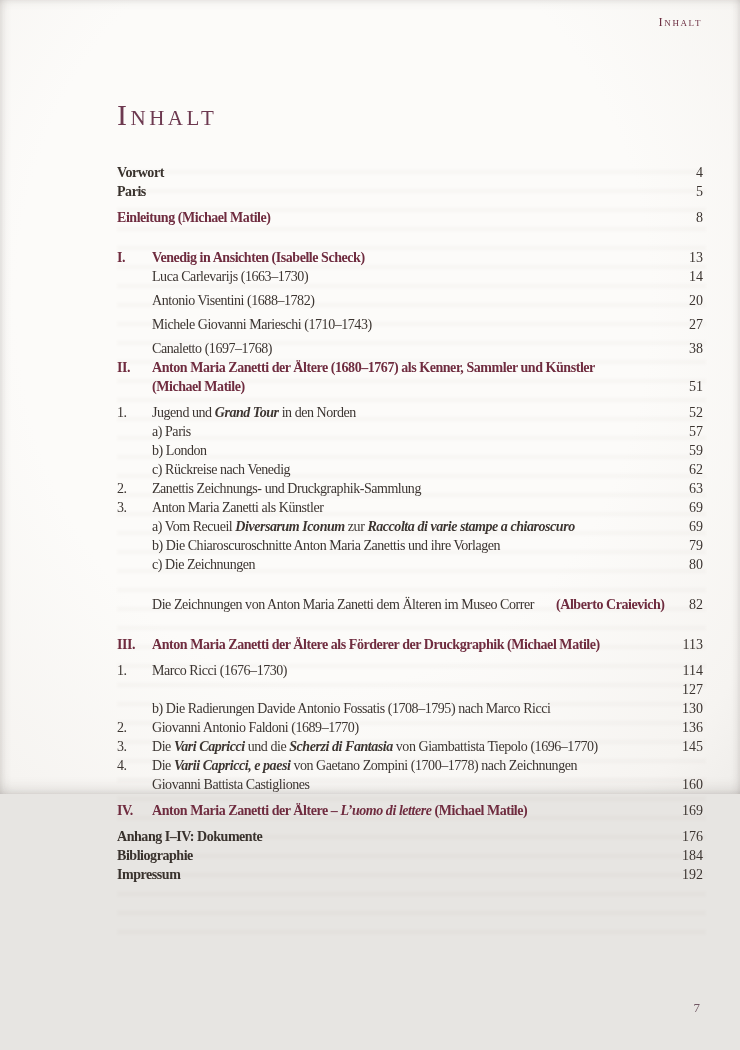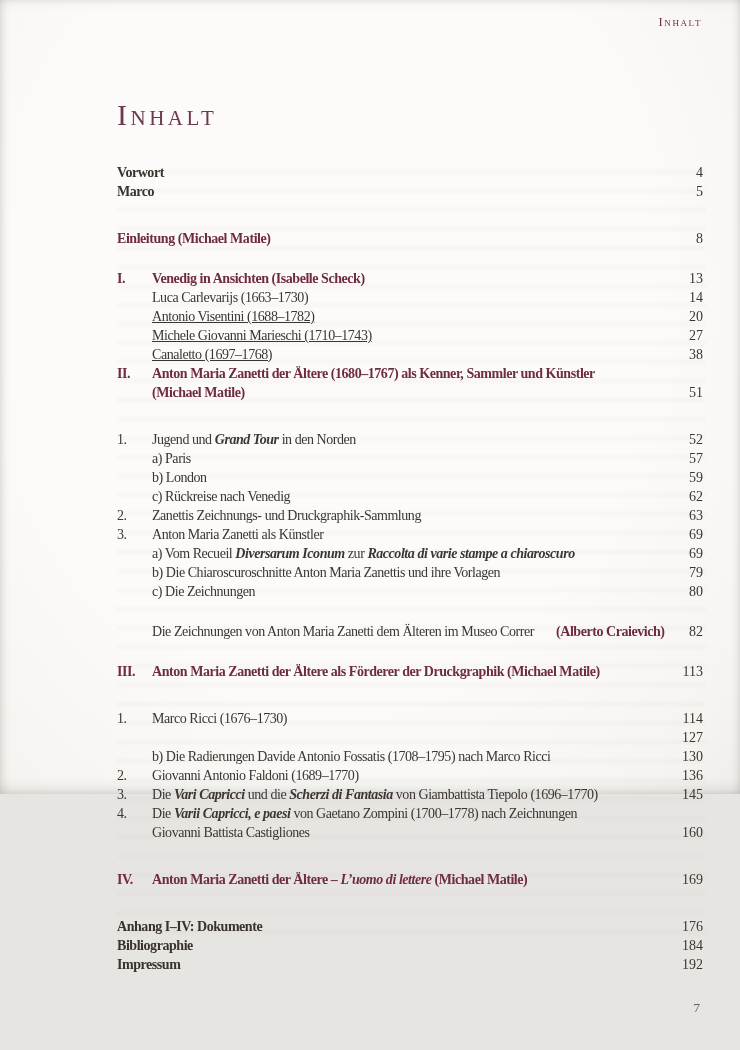--- a/index.html
+++ b/index.html
@@ -48,23 +48,23 @@
   .row .text{flex:1;white-space:nowrap;}
   .row .pg{
     position:absolute;right:0;top:0;width:40px;text-align:right;
     font-weight:400;color:#3c3531;letter-spacing:0;
   }
   .row.chapter{color:#6f2c3f;font-weight:700;}
   .row.front{color:#39322d;font-weight:700;}
   .row.entry{color:#3c3531;font-weight:400;}
   .seg.i{font-style:italic;font-weight:bold;}
   .seg.accent{color:#6f2c3f;font-weight:700;margin-left:19px;}
-  .gap-xs{text-decoration:underline;}
+  .gap-xs{margin-top:5px;}
   .gap-sm{align-items:flex-end;}
-  .gap-md{margin-top:28px;}
+  .gap-md{margin-top:7px;}
   .gap-lg{margin-top:21px;}
   .folio{
     position:absolute;top:1000px;right:40px;
     font-size:13px;color:#705662;
   }
 </style>
 </head>
 <body>
 
 <div class="page">
@@ -75,21 +75,21 @@
   <div class="content">
     <h1 class="doc-title">Inhalt</h1>
     <div class="toc">
         <div class="row front">
 
     <span class="text"><span class="seg">Vorwort</span></span>
     <span class="pg">4</span>
   </div>
         <div class="row front">
 
-    <span class="text"><span class="seg">Marco</span></span>
+    <span class="text"><span class="seg">Paris</span></span>
     <span class="pg">5</span>
   </div>
         <div class="row chapter gap-md">
 
     <span class="text"><span class="seg">Einleitung (Michael Matile)</span></span>
     <span class="pg">8</span>
   </div>
         <div class="row chapter gap-lg">
     <span class="num">I.</span>
     <span class="text"><span class="seg">Venedig in Ansichten (Isabelle Scheck)</span></span>

